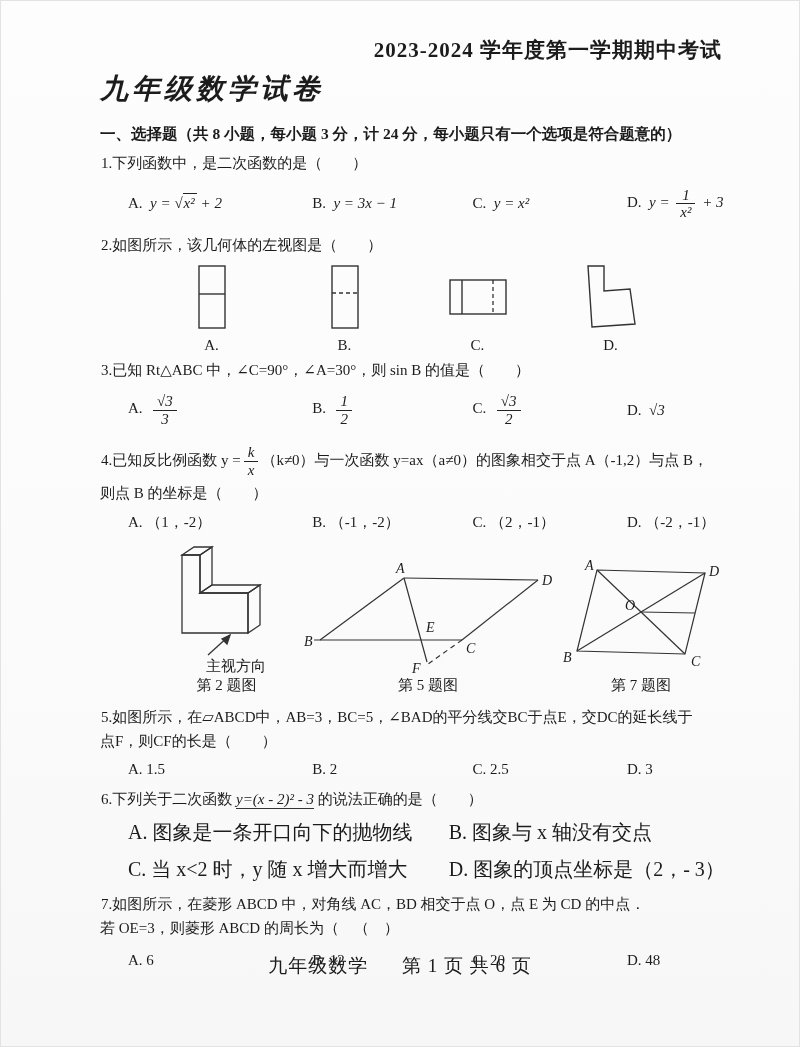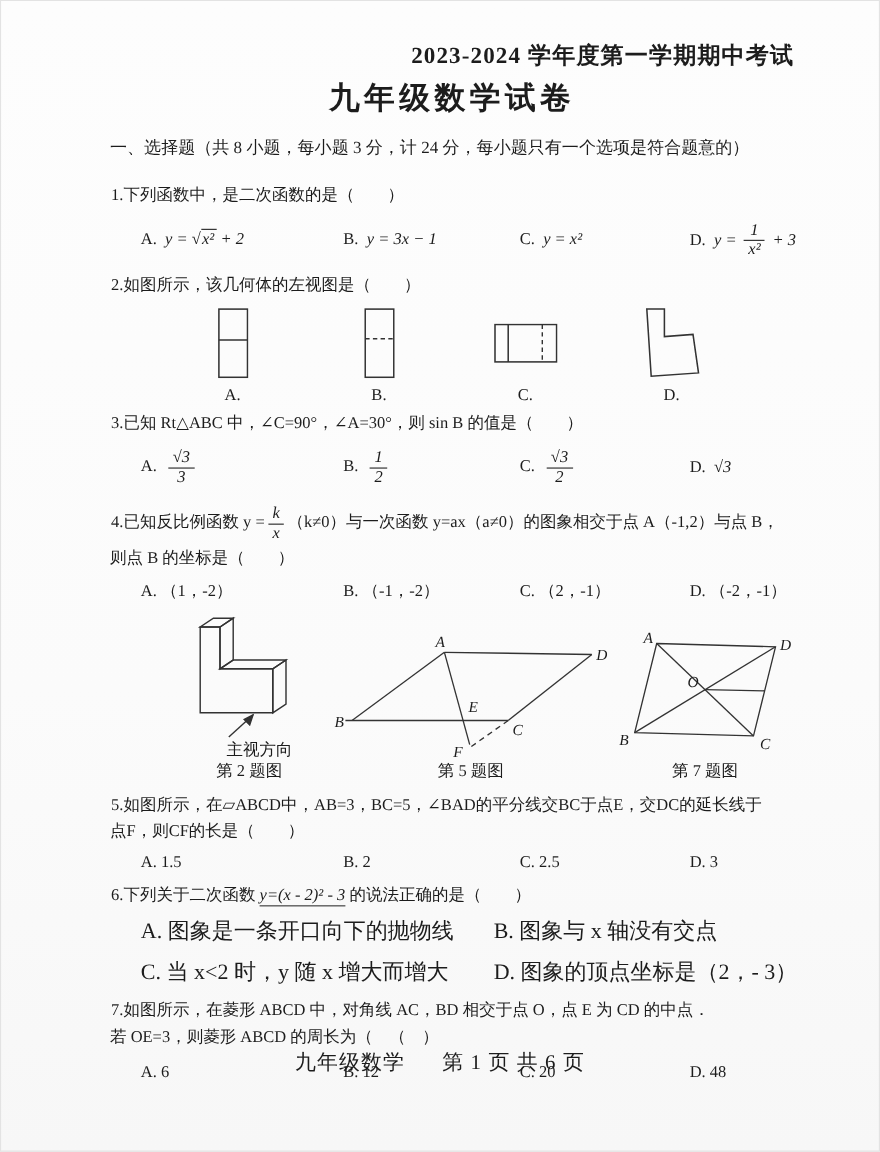--- a/index.html
+++ b/index.html
@@ -11,22 +11,22 @@
     color:#1c1c1c;
   }
   .page {
     position:relative; width:800px; height:1047px;
     background:linear-gradient(180deg,#fdfdfd 0%, #fbfbfb 60%, #f7f7f7 100%);
     box-shadow:inset 0 0 0 1px #e3e3e3;
     overflow:hidden;
   }
   .content { padding:36px 78px 0 100px; }
   .exam-title { text-align:right; font-size:21px; font-weight:600; letter-spacing:1px; margin:0 0 6px 0; }
-  .exam-subtitle { text-align:center; font-size:28px; font-weight:700; letter-spacing:4px; margin:0 0 16px 0; }
-  .section-heading { font-size:15.5px; font-weight:400; margin:0 0 23px 0; }
+  .exam-subtitle { font-size:28px; font-weight:700; letter-spacing:4px; margin:0 0 16px 0;font-style:italic; }
+  .section-heading { font-size:15.5px; font-weight:700; margin:0 0 8px 0; }
   .stem { font-size:15px; line-height:1.45; margin:1px; }
   .stem.flexline { display:flex; align-items:center; min-height:40px; }
   .stem2 { font-size:15px; line-height:1.45; margin:2px 0 0 0; }
   .q { margin-bottom:6px; }
   .opt-row4 {
     display:grid; grid-template-columns:31% 27% 26% 16%;
     padding-left:28px; font-size:15px; align-items:center;
     margin:6px 0 8px 0; min-height:22px;
   }
   .opt-row4.tall { min-height:46px; }

